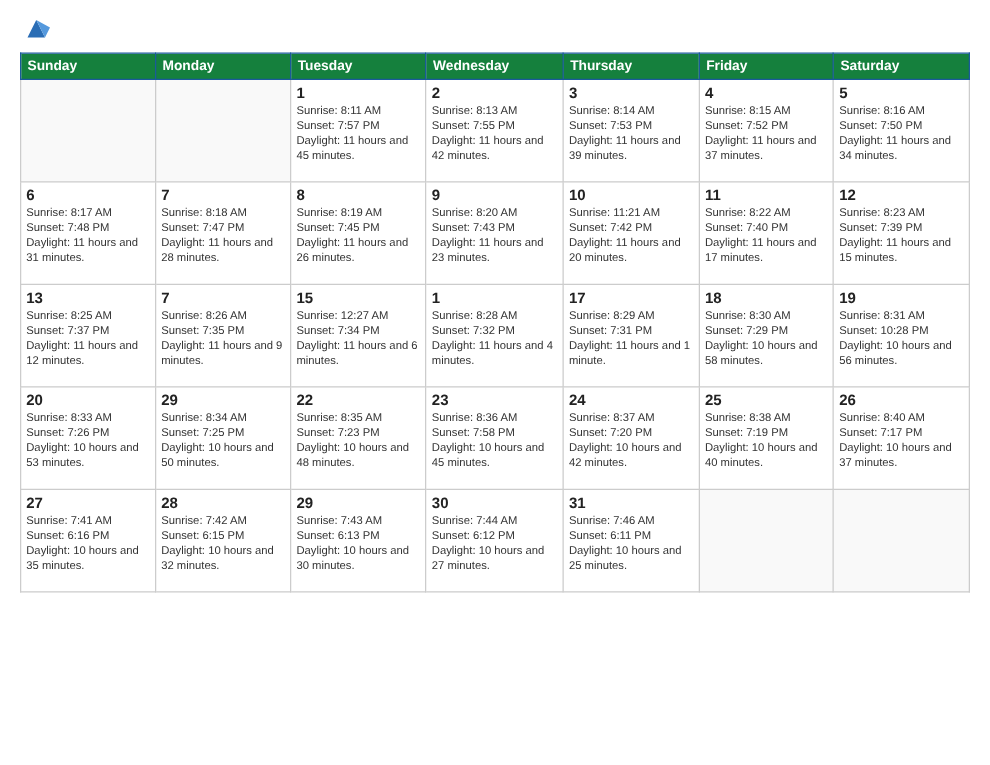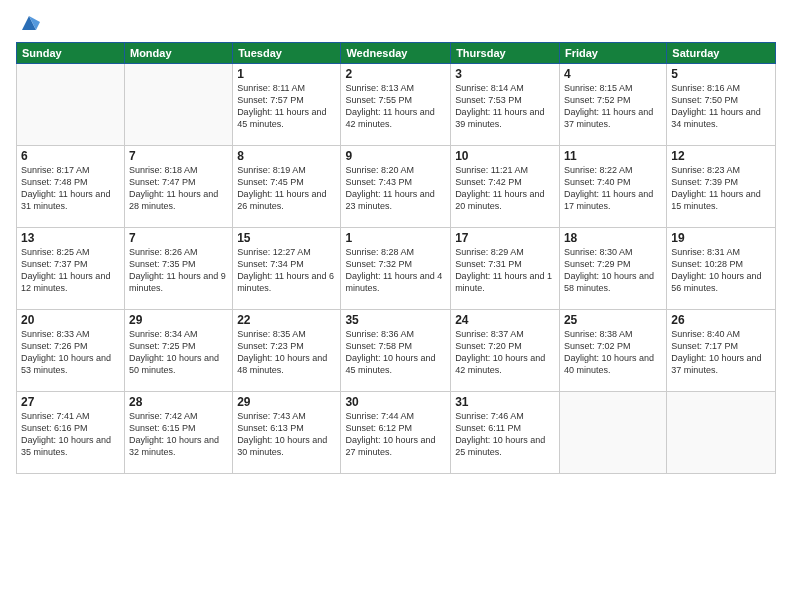--- a/index.html
+++ b/index.html
@@ -267,35 +267,35 @@
 Sunset: 7:25 PM
 Daylight: 10 hours and 50 minutes.</div>
           </td>
           <td>
             <span class="day-num">22</span>
             <div class="day-info">Sunrise: 8:35 AM
 Sunset: 7:23 PM
 Daylight: 10 hours and 48 minutes.</div>
           </td>
           <td>
-            <span class="day-num">35</span>
+            <span class="day-num">23</span>
             <div class="day-info">Sunrise: 8:36 AM
 Sunset: 7:58 PM
 Daylight: 10 hours and 45 minutes.</div>
           </td>
           <td>
             <span class="day-num">24</span>
             <div class="day-info">Sunrise: 8:37 AM
 Sunset: 7:20 PM
 Daylight: 10 hours and 42 minutes.</div>
           </td>
           <td>
             <span class="day-num">25</span>
             <div class="day-info">Sunrise: 8:38 AM
-Sunset: 7:02 PM
+Sunset: 7:19 PM
 Daylight: 10 hours and 40 minutes.</div>
           </td>
           <td>
             <span class="day-num">26</span>
             <div class="day-info">Sunrise: 8:40 AM
 Sunset: 7:17 PM
 Daylight: 10 hours and 37 minutes.</div>
           </td>
         </tr>
         <tr>

